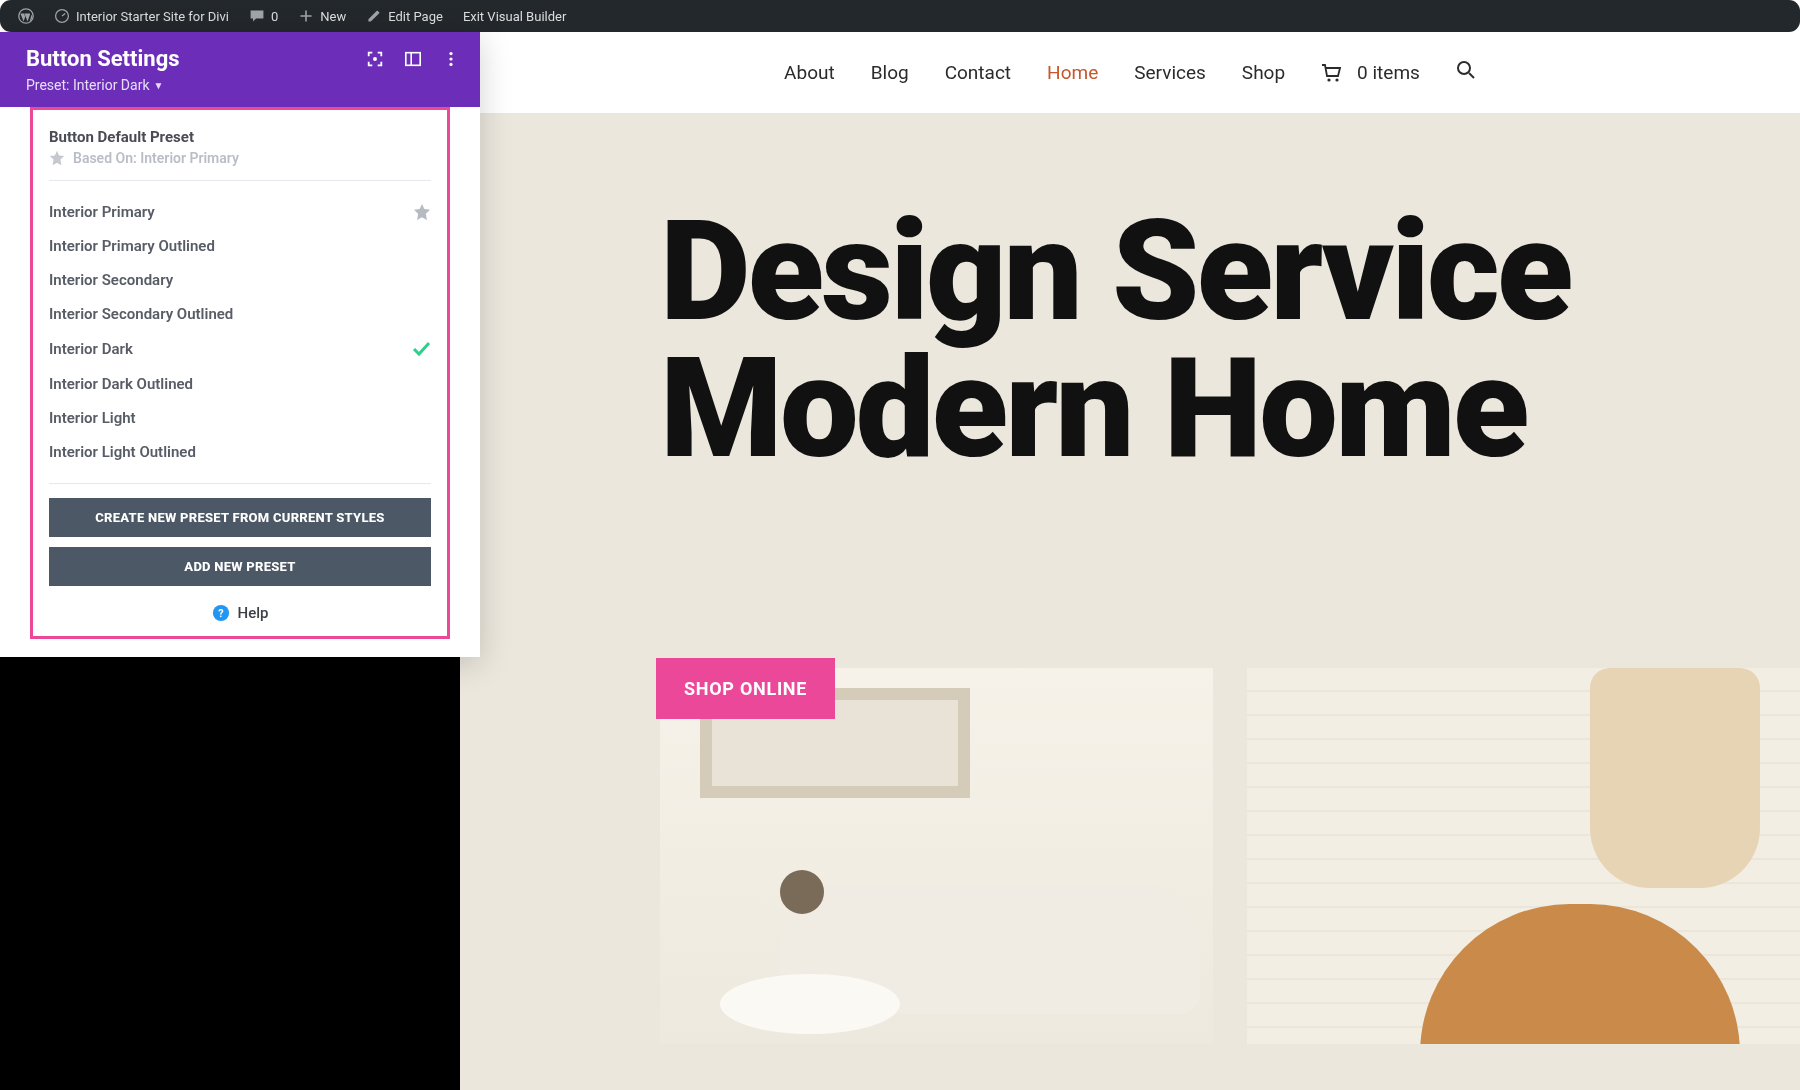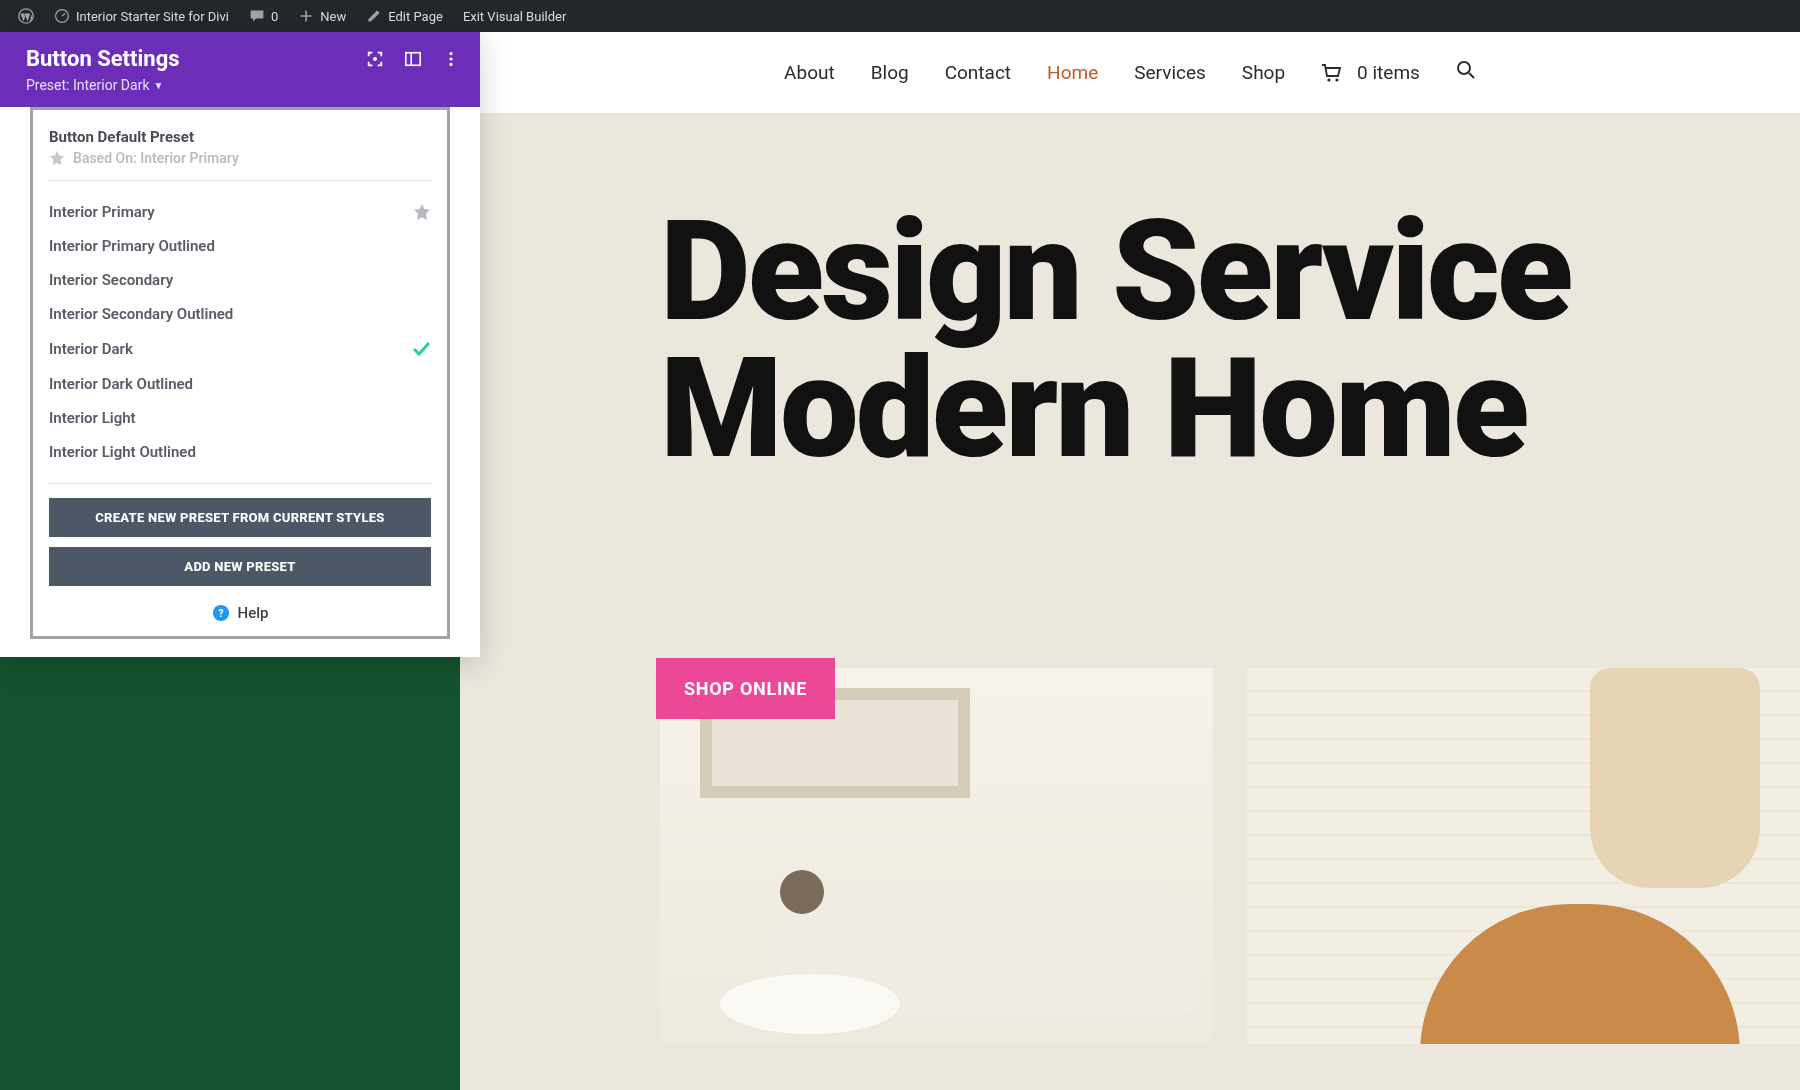--- a/index.html
+++ b/index.html
@@ -17,20 +17,21 @@
     
     .wp-adminbar {
       background: #23282d;
       color: #ccc;
       height: 32px;
       display: flex;
       align-items: center;
       padding: 0 8px;
       font-size: 13px;
       gap: 0;
+      border-radius: 11px;
     }
     .wp-adminbar .wp-item {
       display: flex;
       align-items: center;
       gap: 6px;
       padding: 0 10px;
       color: #ddd;
       height: 32px;
       cursor: pointer;
     }
@@ -40,21 +41,21 @@
       fill: #a0a5aa;
     }
     
     .canvas {
       position: relative;
       display: flex;
       height: calc(100% - 32px);
     }
     .left-gutter {
       width: 460px;
-      background: #14532d;
+      background: #000000;
       position: relative;
     }
     .right-area {
       flex: 1;
       background: #ece7dd;
       display: flex;
       flex-direction: column;
       overflow: hidden;
     }
     
@@ -97,21 +98,21 @@
       font-size: 14px;
       color: #e7dcfa;
       display: flex;
       align-items: center;
       gap: 4px;
     }
     .presets-dropdown {
       position: relative;
       background: #fff;
       margin: 0 30px 18px 30px;
-      border: 3px solid #a3a3a3;
+      border: 3px solid #ec4899;
       padding: 18px 16px 14px 16px;
     }
     .default-preset-title {
       font-size: 15px;
       font-weight: 700;
       color: #4b4b55;
       margin-bottom: 4px;
     }
     .based-on-row {
       display: flex;

